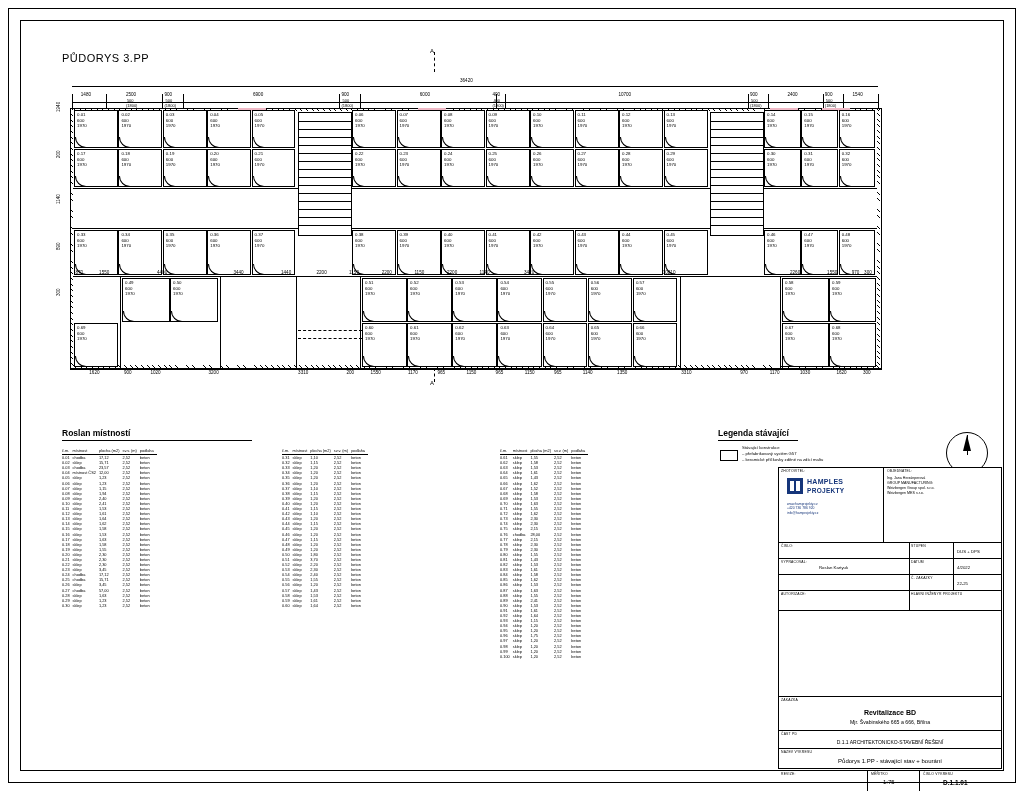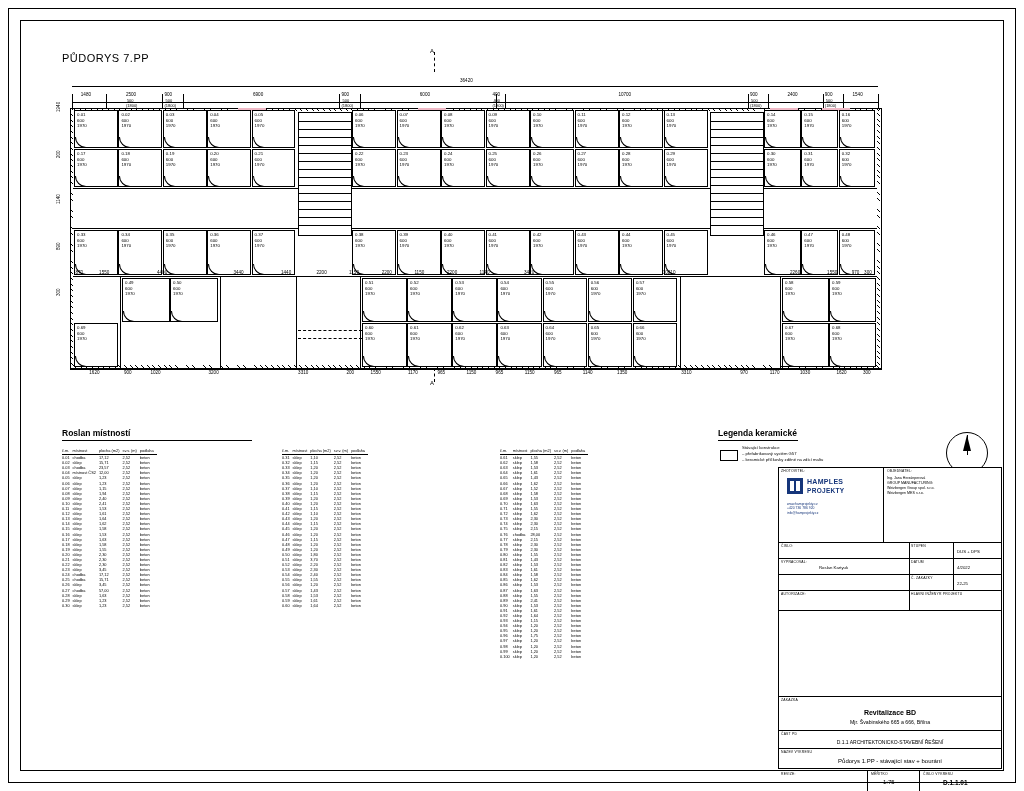--- a/index.html
+++ b/index.html
@@ -69,21 +69,21 @@
   .tb-mid{font-size:5.2px;text-align:center;}
   .tb-sm{font-size:4.2px;text-align:center;}
 </style>
 </head>
 <body>
 
 <div class="sheet">
   <div class="frame-outer"></div>
   <div class="frame-inner"></div>
 
-  <div class="title-main">PŮDORYS 7.PP</div>
+  <div class="title-main">PŮDORYS 3.PP</div>
 
   <div class="plan">
 
     <div class="sectmark" style="left:370px;top:-32px;">
       <span>A</span>
     </div>
     <div class="vline" style="left:374px;top:-28px;height:20px;border-left:1px dashed #000;"></div>
     <div class="sectmark" style="left:370px;top:300px;">
       <span>A</span>
     </div>
@@ -1327,21 +1327,21 @@
             <td>0.100</td>
             <td>sklep</td>
             <td>1,20</td>
             <td>2,52</td>
             <td>beton</td>
           </tr>
         </tbody>
       </table>
     </div>
 
-  <div class="leg-title" style="left:718px;top:428px;">Legenda keramické</div>
+  <div class="leg-title" style="left:718px;top:428px;">Legenda stávající</div>
   <div class="leg-rule" style="left:718px;top:440px;width:80px;"></div>
   <div class="mat-txt" style="left:742px;top:445px;">Stávající konstrukce</div>
   <div class="mat-swatch" style="left:720px;top:450px;"></div>
   <div class="mat-txt" style="left:742px;top:451px;">– přefabrikovaný systém G57</div>
   <div class="mat-txt" style="left:742px;top:457px;">– keramické příčkovky zděné na zdící maltu</div>
 
   <div class="compass" style="right:36px;top:432px;">
     <div class="compass-line"></div>
   </div>
 

